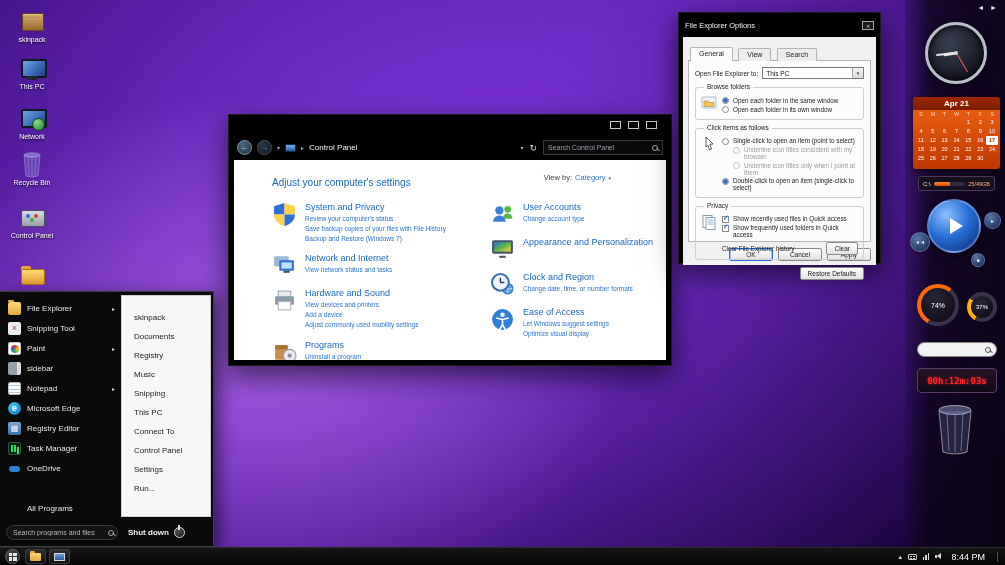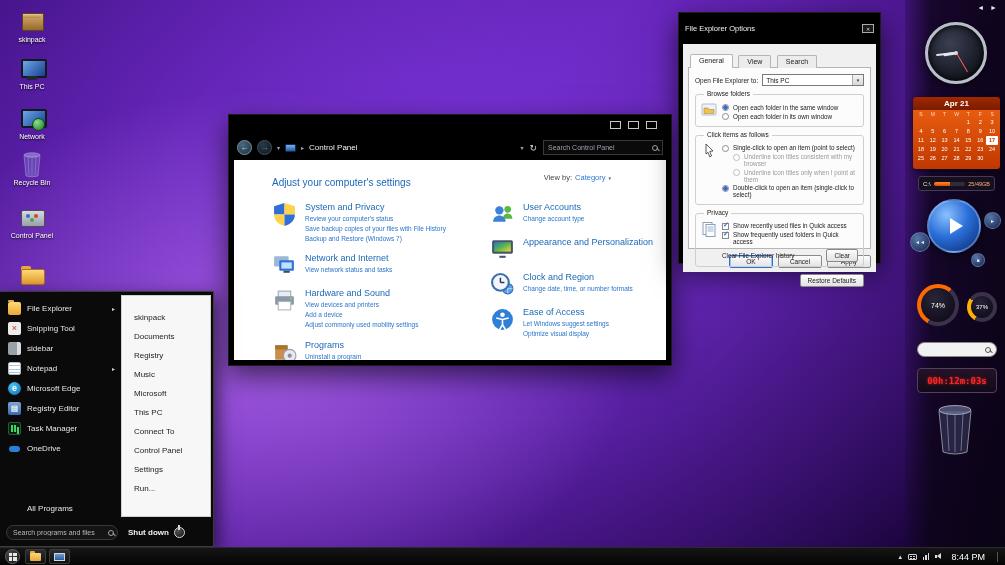--- a/index.html
+++ b/index.html
@@ -47,21 +47,21 @@
   .viewby .val{ color:#2a75cc; cursor:pointer; }
   .viewby .vchev{ font-size:5px; color:#555; }
   .cp-cols{ display:flex; padding:12px 8px 0 38px; }
   .col-left{ width:218px; } .col-right{ flex:1; }
   .cat{ display:flex; gap:8px; margin-bottom:10px; }
   .cicon{ width:25px; height:25px; flex:none; } .cicon svg{ width:100%; height:100%; }
   .ctitle{ display:block; font-size:9px; color:#1c68b8; text-decoration:none; margin-bottom:2px; cursor:pointer; }
   .clink{ display:block; font-size:6.5px; color:#2a75cc; text-decoration:none; line-height:1.5; white-space:nowrap; cursor:pointer; }
   
   .dlg{ position:absolute; left:678px; top:12px; width:203px; height:252px; background:#000; border:1px solid #1c1c1c; box-shadow:0 10px 26px rgba(0,0,0,.6); padding:0 4px 4px; }
-  .dlg-title{ height:31px; display:flex; align-items:center; padding:0 2px; }
+  .dlg-title{ height:24px; display:flex; align-items:center; padding:0 2px; }
   .dlg-title-text{ font-size:7.5px; color:#f0f0f0; flex:1; }
   .dlg-close{ width:12px; height:9px; border:1px solid #aaa; background:#1a1a1a; color:#ddd; font-size:5px; line-height:8px; text-align:center; }
   .dlg-body{ background:#f0f0f0; height:228px; padding:5px 5px 4px; }
   .tabs{ position:relative; z-index:1; padding-left:2px; }
   .tab{ display:inline-block; padding:2px 8px 3px; font-size:7px; background:#ececec; border:1px solid #b5b5b5; border-bottom:none; border-radius:2px 2px 0 0; margin-right:1px; color:#222; position:relative; top:1px; cursor:pointer; }
   .tab.active{ background:#fcfcfc; padding-bottom:4px; top:0; }
   .tabpanel{ background:#fcfcfc; border:1px solid #b5b5b5; margin-top:-1px; padding:6px 6px 5px; height:182px; }
   .open-row{ display:flex; align-items:center; gap:4px; font-size:6.5px; color:#222; }
   .select{ flex:1; height:12px; background:#fff; border:1px solid #7a7a7a; display:flex; align-items:center; padding-left:3px; font-size:6.5px; position:relative; color:#111; cursor:pointer; }
   .selarrow{ position:absolute; right:0; top:0; bottom:0; width:11px; background:linear-gradient(#f4f4f4,#d8d8d8); border-left:1px solid #aaa; display:flex; align-items:center; justify-content:center; }
@@ -494,20 +494,25 @@
           <span class="si si-fe"></span>
           <span>File Explorer</span>
           <span class="arrow">▸</span>
         </div>
       <div class="sm-item">
           <span class="si si-snip"></span>
           <span>Snipping Tool</span>
           <span class="arrow"></span>
         </div>
       <div class="sm-item">
+          <span class="si si-paint"></span>
+          <span>Paint</span>
+          <span class="arrow">▸</span>
+        </div>
+      <div class="sm-item">
           <span class="si si-side"></span>
           <span>sidebar</span>
           <span class="arrow"></span>
         </div>
       <div class="sm-item">
           <span class="si si-note"></span>
           <span>Notepad</span>
           <span class="arrow">▸</span>
         </div>
       <div class="sm-item">
@@ -533,21 +538,21 @@
       <div class="sm-item allprog">
           <span class="si"></span>
           <span>All Programs</span>
         </div>
     </div>
     <div class="sm-right">
       <div class="sm-ritem">skinpack</div>
       <div class="sm-ritem">Documents</div>
       <div class="sm-ritem">Registry</div>
       <div class="sm-ritem">Music</div>
-      <div class="sm-ritem">Microsoft</div>
+      <div class="sm-ritem">Snipping</div>
       <div class="sm-ritem">This PC</div>
       <div class="sm-ritem">Connect To</div>
       <div class="sm-ritem">Control Panel</div>
       <div class="sm-ritem">Settings</div>
       <div class="sm-ritem">Run...</div>
     </div>
     <div class="sm-bottom">
       <span class="sm-search">
         <input placeholder="Search programs and files" style="">
         <span class="mag"></span>

